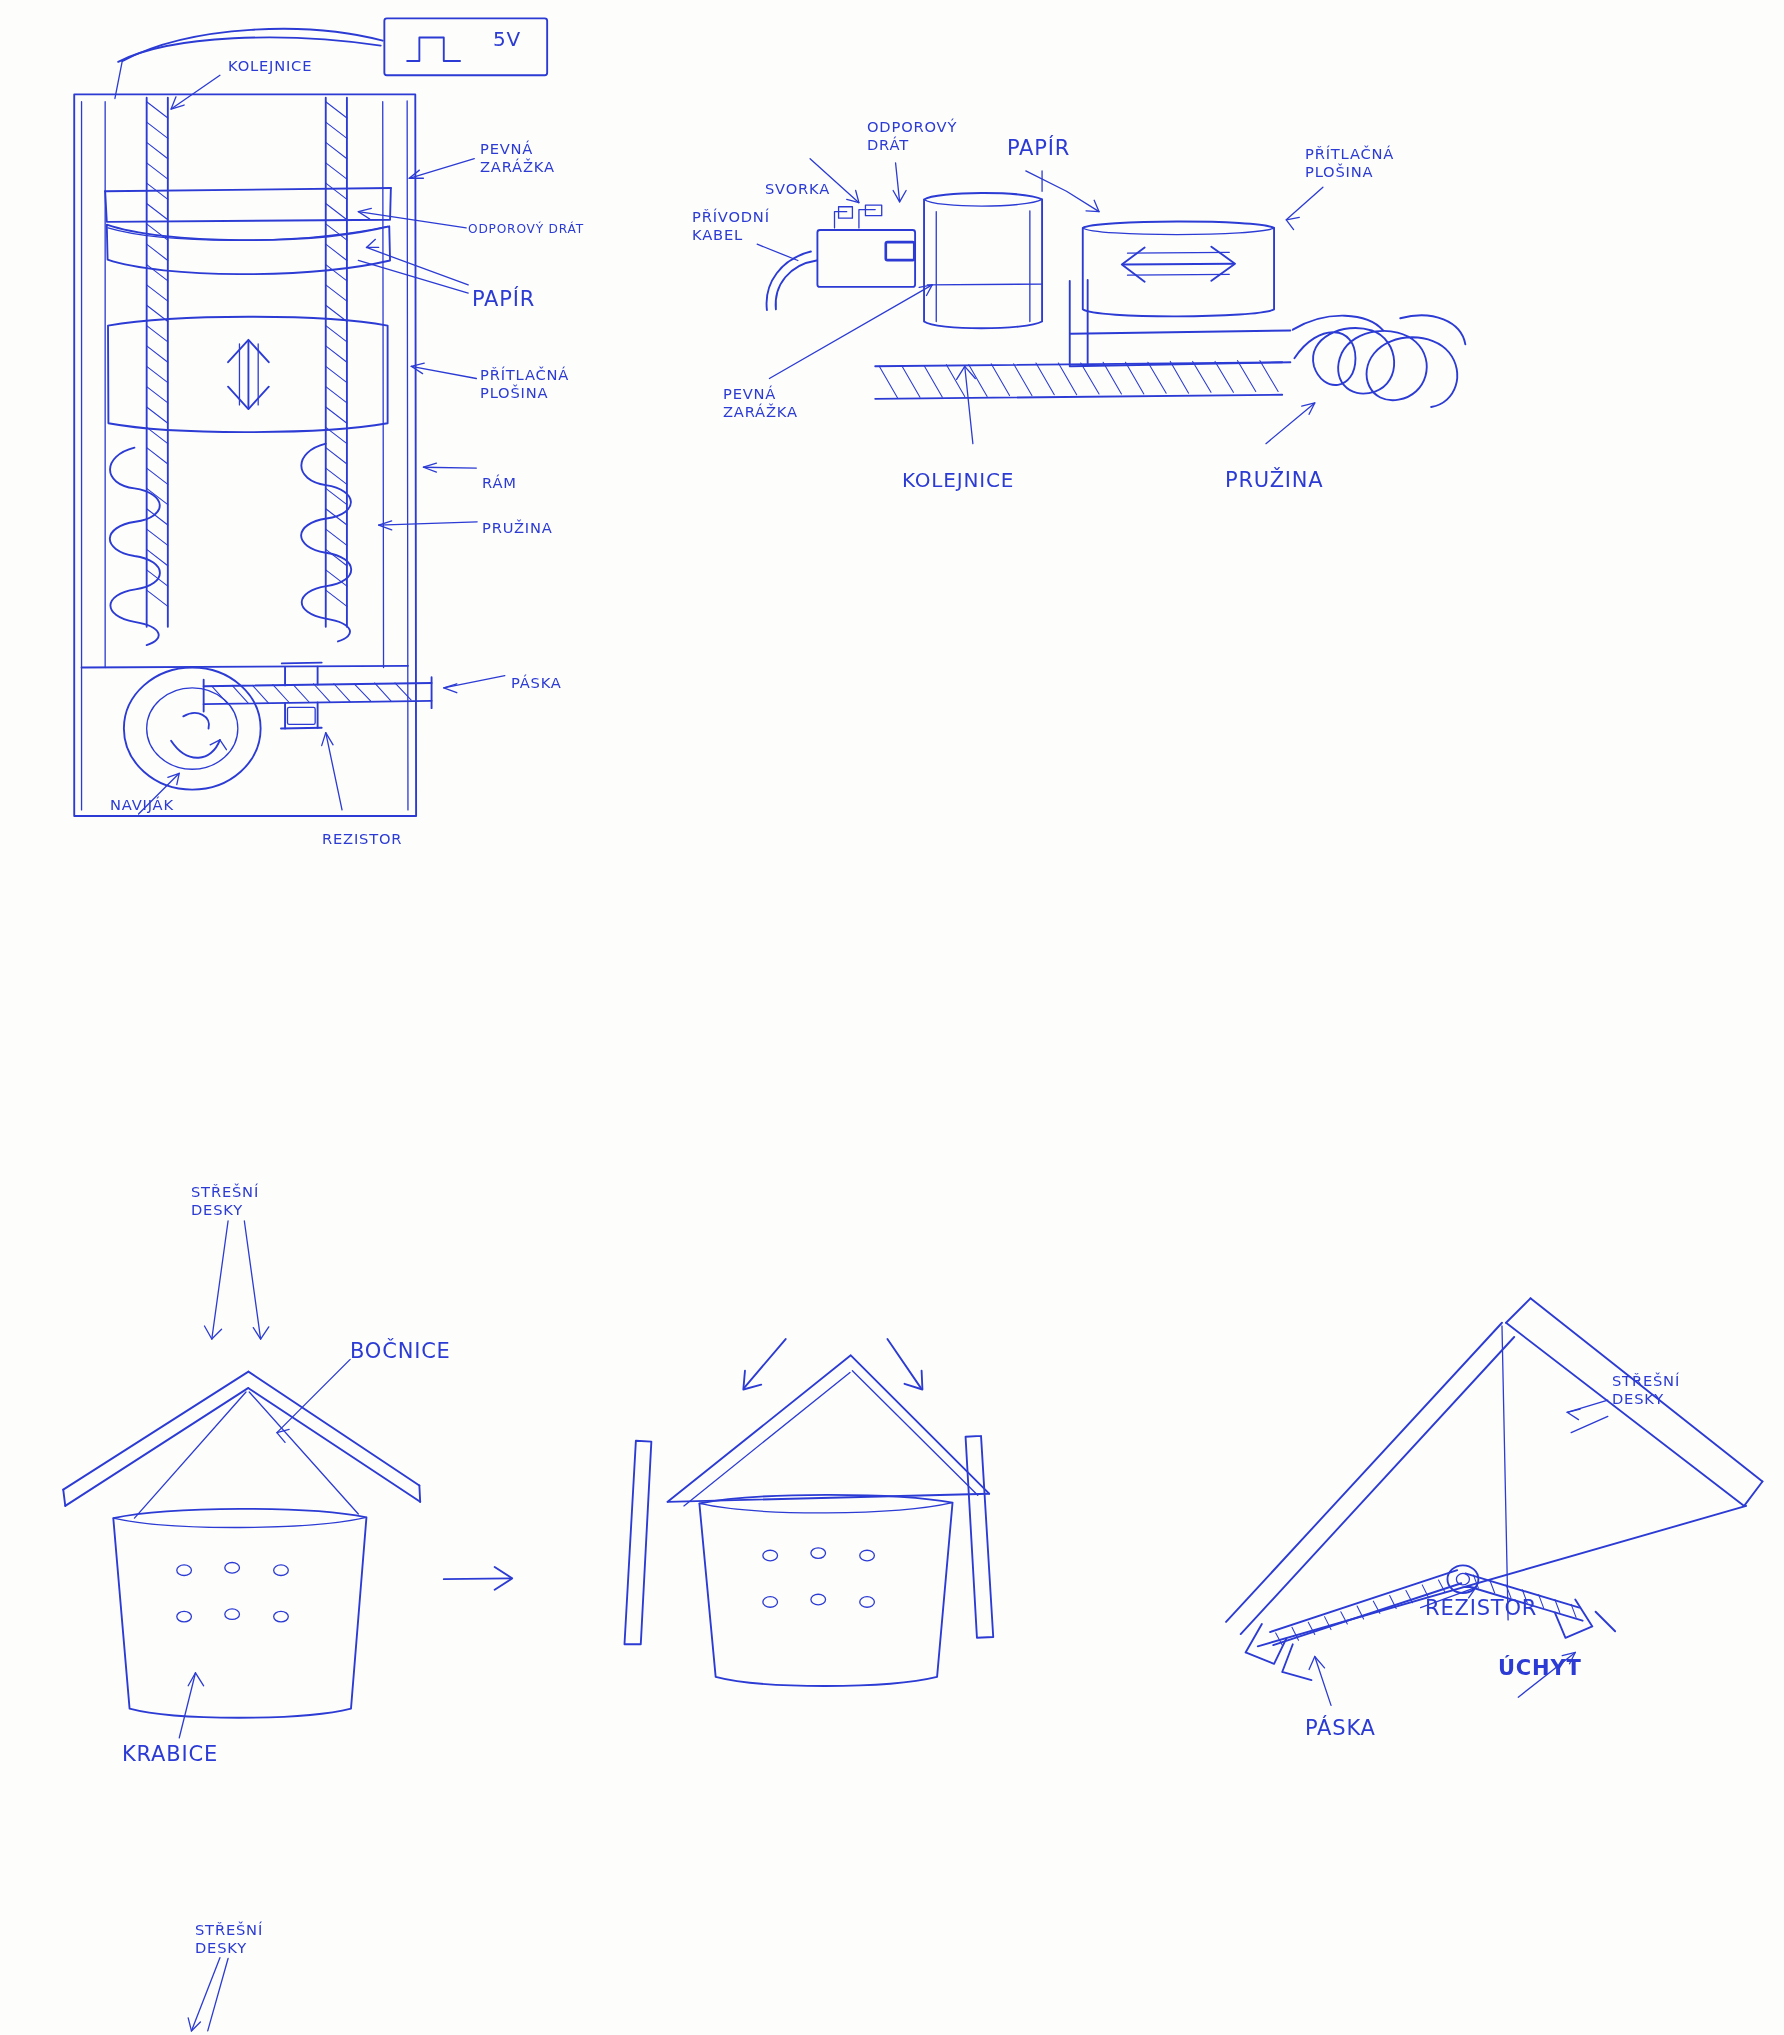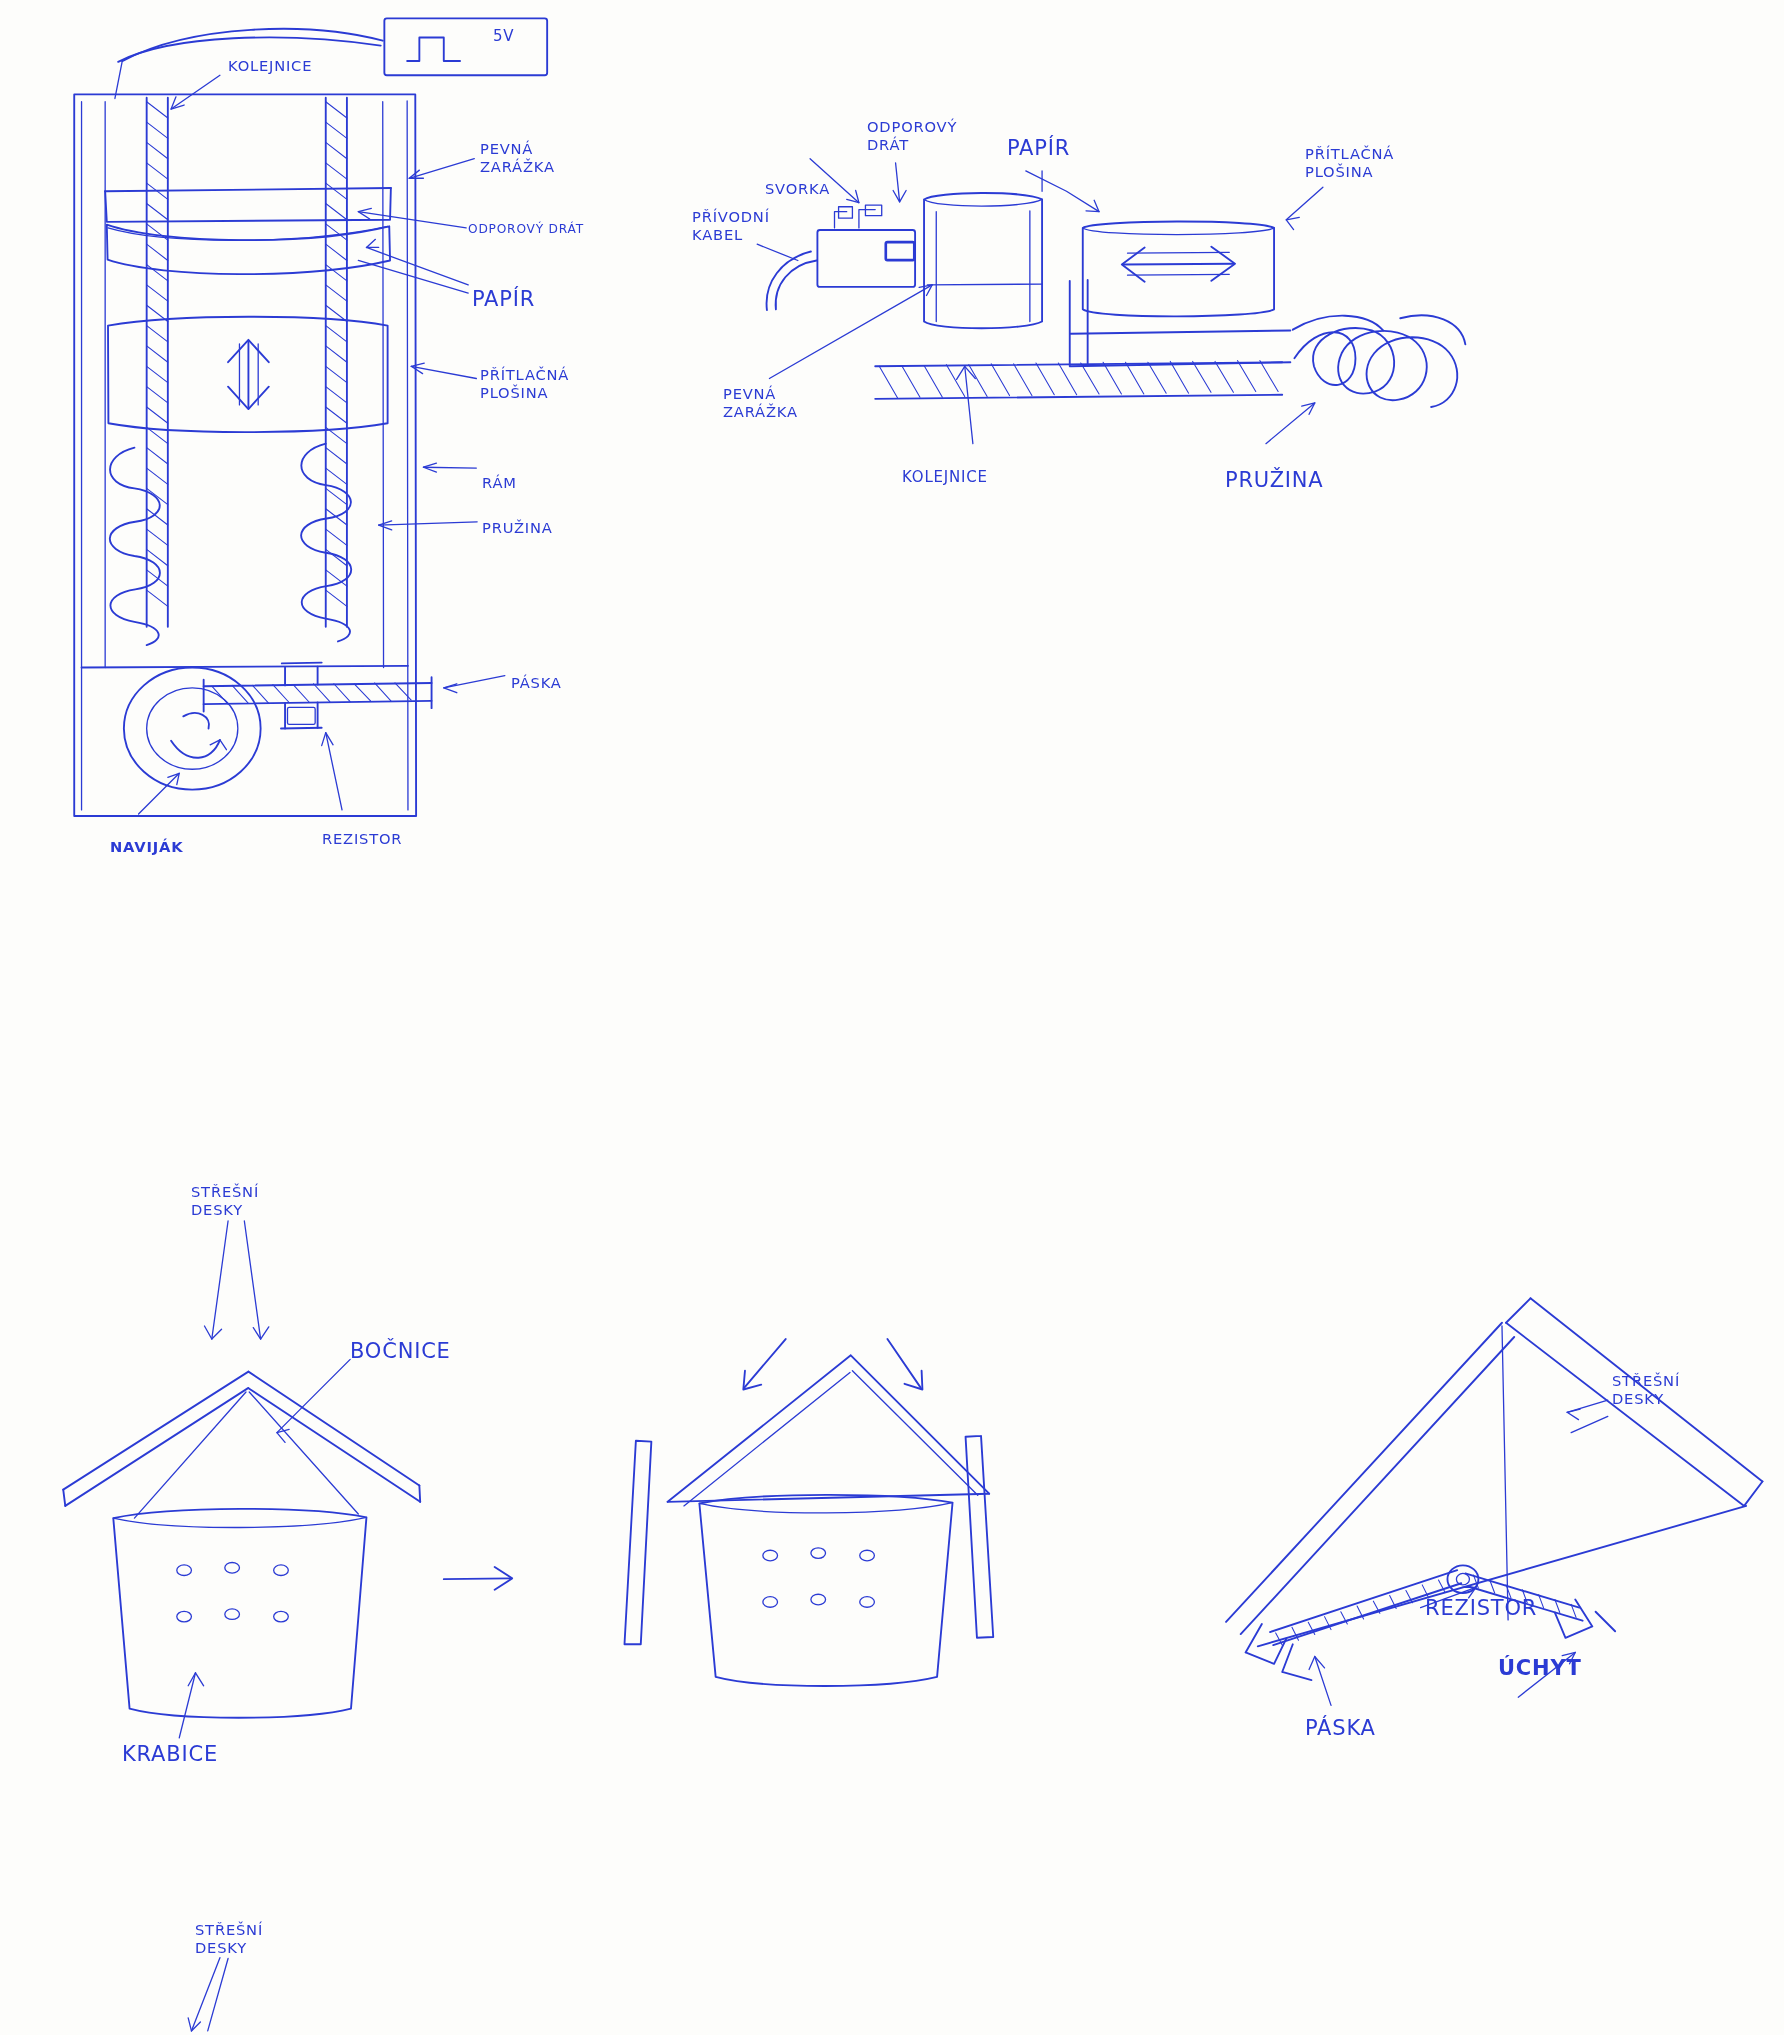--- a/index.html
+++ b/index.html
@@ -27,21 +27,21 @@
     font-family: "DejaVu Sans", sans-serif;
     font-weight: 500;
     letter-spacing: 0.8px;
     line-height: 1.22;
     white-space: pre-line;
     transform-origin: left top;
   }
   .l-sm { font-size: 12.2px; }
   .l-md { font-size: 14.7px; }
   .l-lg { font-size: 21px; }
-  .l-xl { font-size: 15px; }
+  .l-xl { font-size: 20px; }
   svg.ink {
     position: absolute;
     left: 0; top: 0;
     width: 1785px;
     height: 2569px;
     pointer-events: none;
   }
   svg.ink path, svg.ink line, svg.ink polyline, svg.ink ellipse, svg.ink circle, svg.ink rect {
     fill: none;
     stroke: #2b3bd4;
@@ -360,21 +360,21 @@
     <div class="label l-md" style="left:228px; top:57px;">KOLEJNICE</div>
     <div class="label l-md" style="left:480px; top:140px;">PEVNÁ
 ZARÁŽKA</div>
     <div class="label l-sm" style="left:468px; top:222px;">ODPOROVÝ DRÁT</div>
     <div class="label l-lg" style="left:472px; top:287px;">PAPÍR</div>
     <div class="label l-md" style="left:480px; top:366px;">PŘÍTLAČNÁ
 PLOŠINA</div>
     <div class="label l-md" style="left:482px; top:474px;">RÁM</div>
     <div class="label l-md" style="left:482px; top:519px;">PRUŽINA</div>
     <div class="label l-md" style="left:511px; top:674px;">PÁSKA</div>
-    <div class="label l-md" style="left:110px; top:838px;font-weight:bold;">NAVIJÁK</div>
+    <div class="label l-md" style="left:110px; top:796px;">NAVIJÁK</div>
     <div class="label l-md" style="left:322px; top:830px;">REZISTOR</div>
     <div class="label l-xl" style="left:493px; top:26.5px;">5V</div>
   </div>
 
   <div>
     <div class="label l-md" style="left:765px; top:140px;margin-top:40px;">SVORKA</div>
     <div class="label l-md" style="left:867px; top:118px;">ODPOROVÝ
 DRÁT</div>
     <div class="label l-lg" style="left:1007px; top:136px;">PAPÍR</div>
     <div class="label l-md" style="left:1305px; top:145px;">PŘÍTLAČNÁ

